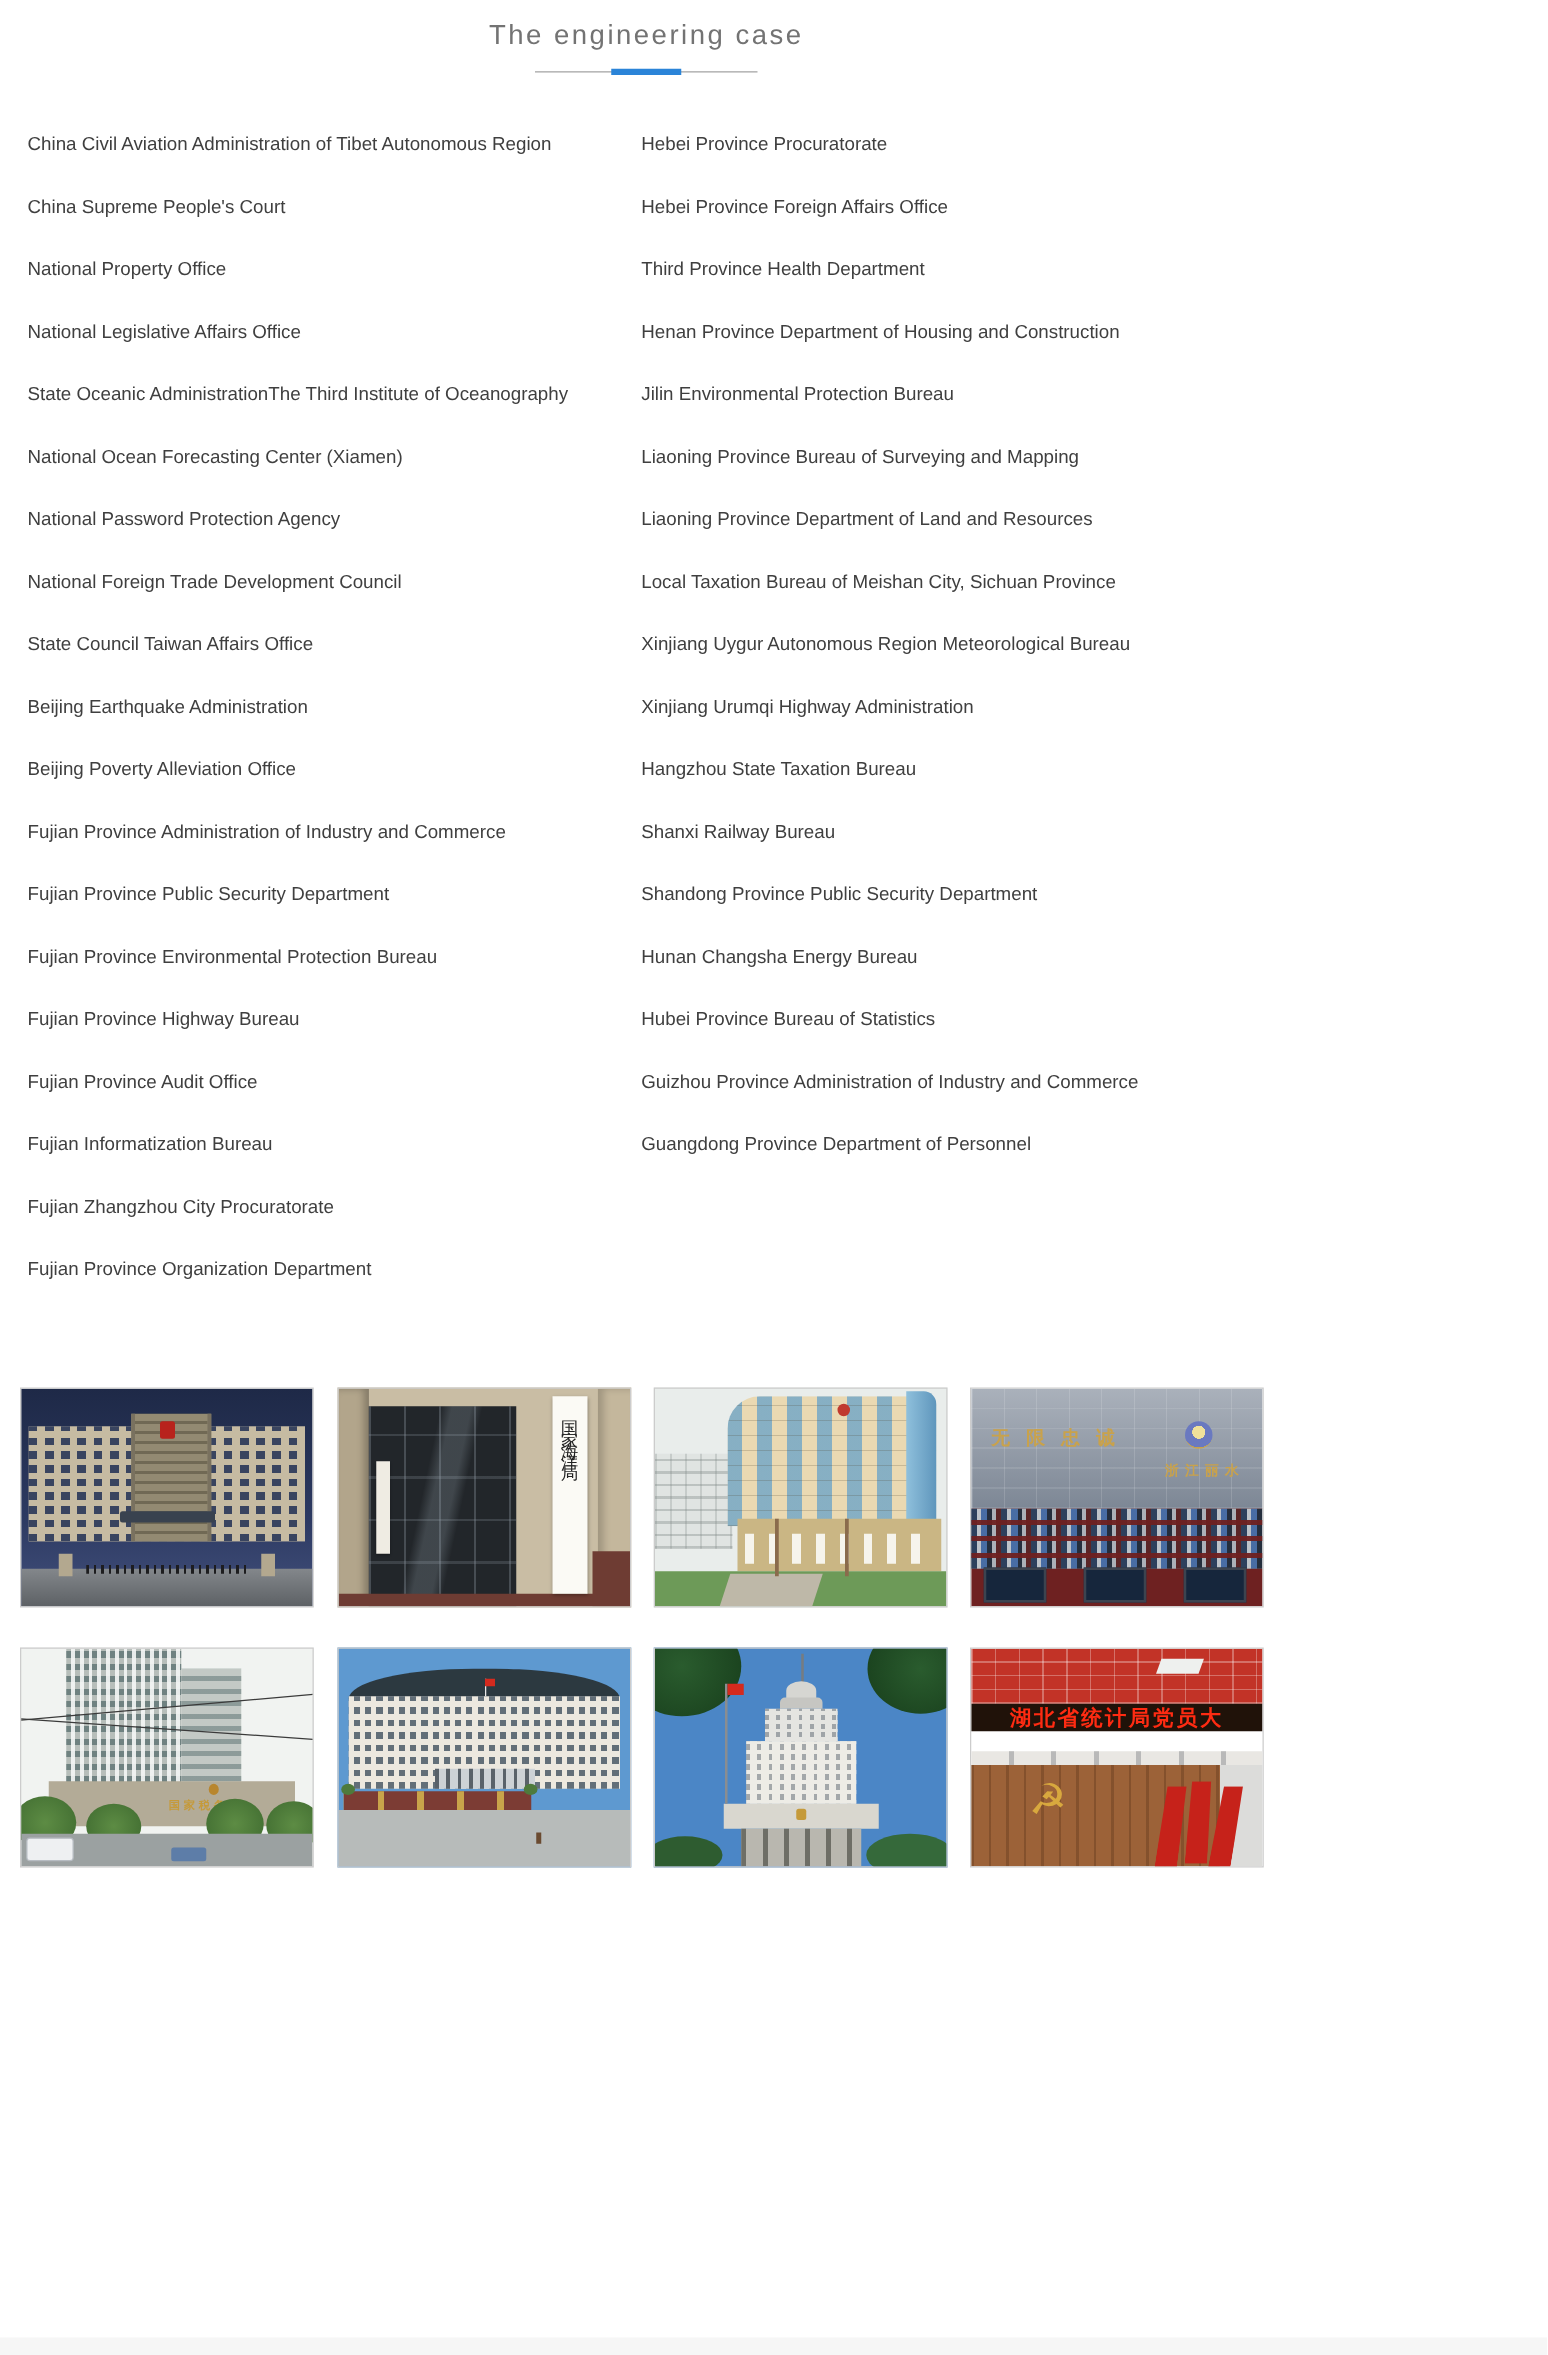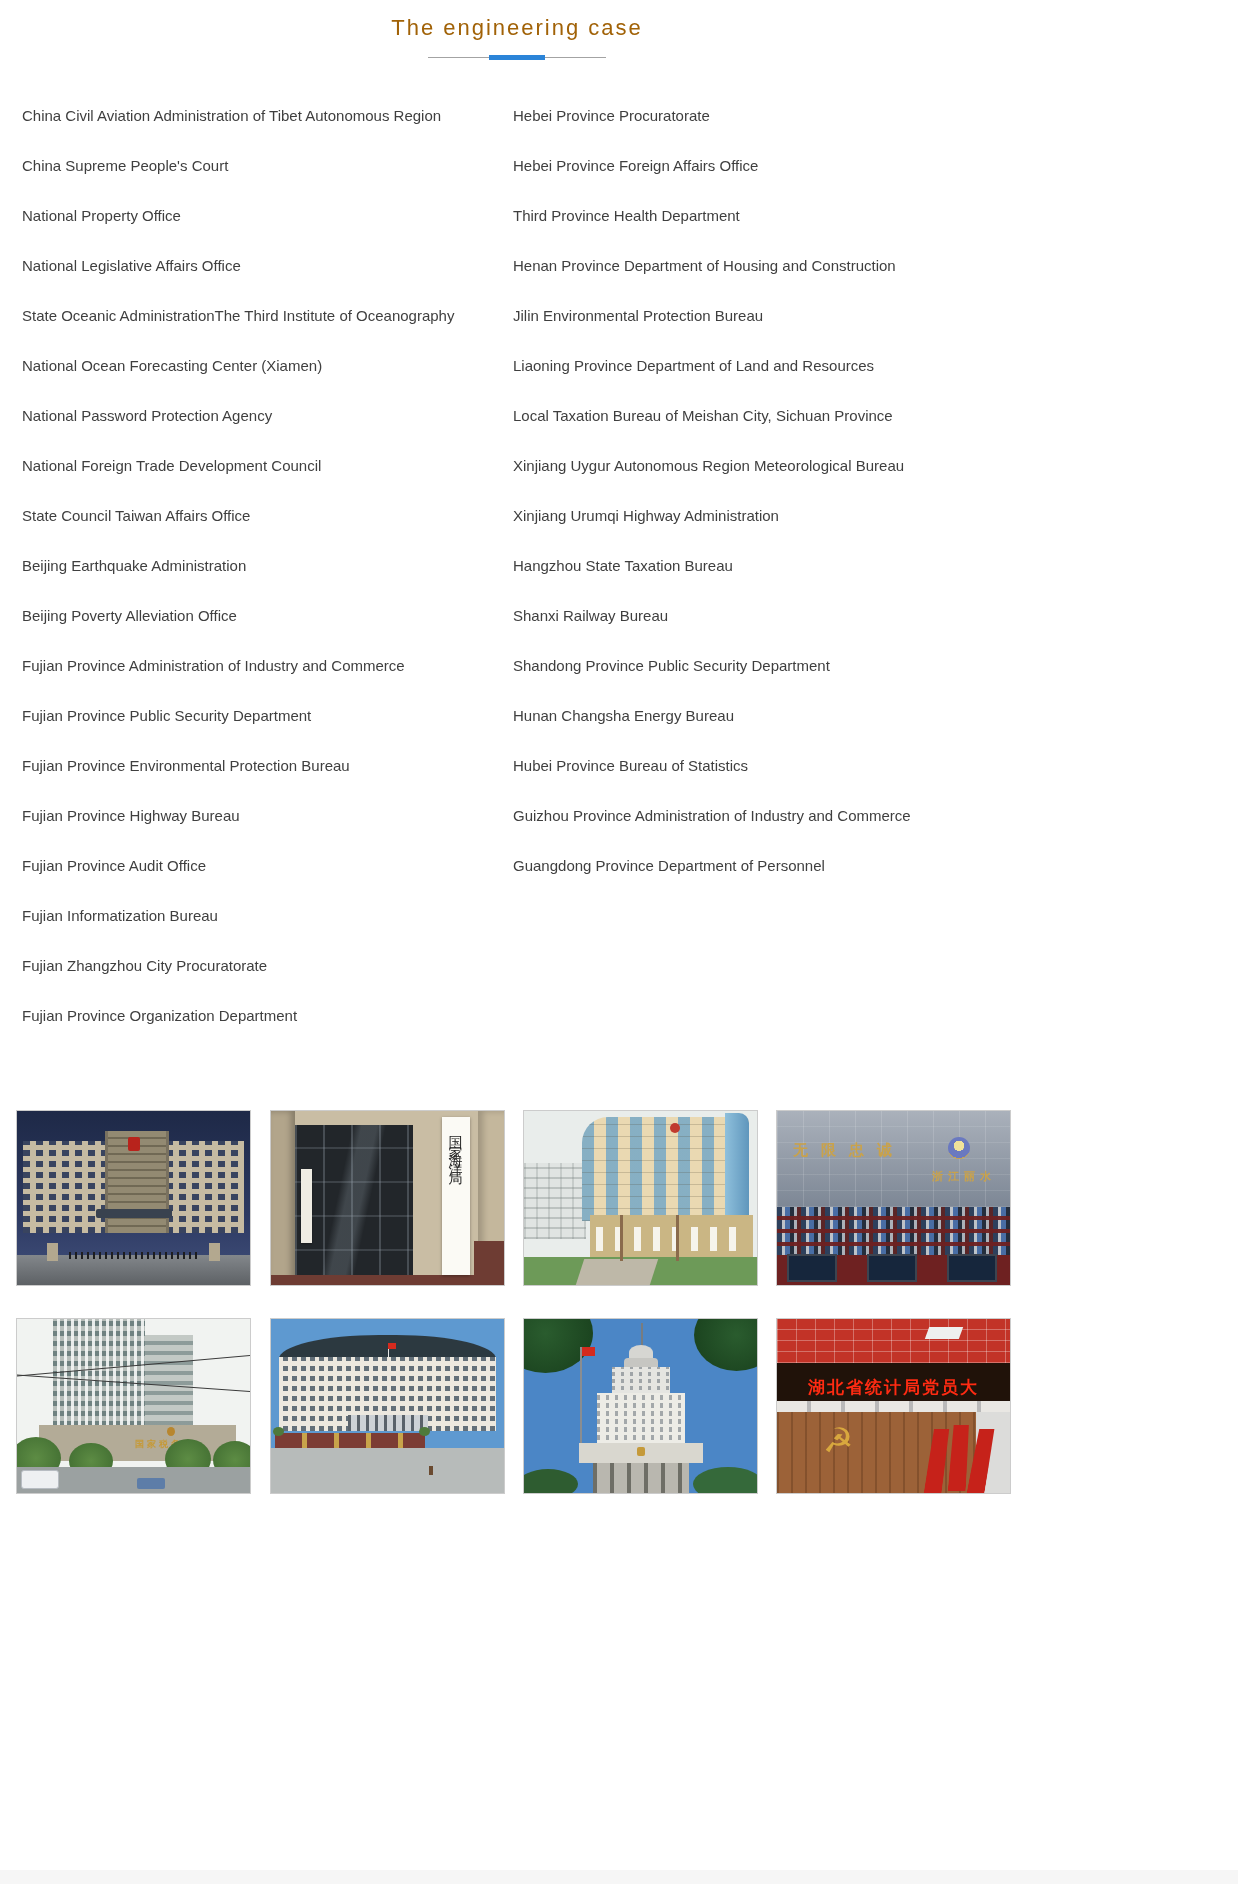--- a/index.html
+++ b/index.html
@@ -1,21 +1,21 @@
 <!DOCTYPE html>
 <html><head>
 <meta charset="utf-8">
 <style>
   html,body{margin:0;padding:0;background:#fff;}
   .page{position:relative;width:1238px;height:1884px;background:#fff;overflow:hidden;
         font-family:"Liberation Sans","DejaVu Sans",sans-serif;}
 
   
   .title{position:absolute;top:15px;left:0;width:1034px;margin:0;text-align:center;
-         font-size:22px;font-weight:400;letter-spacing:2px;color:#a16207;}
+         font-size:22px;font-weight:400;letter-spacing:2px;color:#737373;}
   .divider{position:absolute;top:55px;left:428px;width:178px;height:5px;}
   .d-line{position:absolute;top:2px;left:0;right:0;height:1px;background:#a3a3a3;}
   .d-accent{position:absolute;top:0;left:61px;width:56px;height:5px;background:#2b84d8;}
 
   
   .col{position:absolute;top:91px;margin:0;padding:0;list-style:none;}
   .colL{left:22px;}
   .colR{left:513px;}
   .case-item{height:50px;line-height:50px;font-size:15px;color:#3f3f3f;white-space:nowrap;}
 
@@ -147,21 +147,21 @@
   .p7-pole{left:56px;top:28px;width:2px;height:96px;background:#8a8d90;}
   .p7-flag{left:58px;top:28px;width:13px;height:9px;background:#d42a1e;}
   .p7-bushL{left:-6px;bottom:-6px;width:60px;height:30px;border-radius:50%;background:#2e5c30;}
   .p7-bushR{right:-6px;bottom:-8px;width:70px;height:34px;border-radius:50%;background:#35693a;}
 
   
   .p8-ceil{top:0;left:0;right:0;height:44px;background-color:#c23327;
     background-image:repeating-linear-gradient(90deg,rgba(255,255,255,.30) 0 1px,transparent 1px 19px),
                      repeating-linear-gradient(0deg,rgba(255,255,255,.30) 0 1px,transparent 1px 11px);}
   .p8-light{top:8px;left:150px;width:34px;height:12px;background:#eef0ee;transform:skewX(-20deg);}
-  .p8-led{top:44px;left:0;right:0;height:48px;background:#201209;display:flex;align-items:center;justify-content:center;font-family:Liberation Serif, serif;}
+  .p8-led{top:44px;left:0;right:0;height:22px;background:#201209;display:flex;align-items:center;justify-content:center;font-family:Liberation Serif, serif;}
   .p8-banner{position:static;color:#ff2b12;font-size:17px;font-weight:bold;letter-spacing:2px;white-space:nowrap;}
   .p8-strip{top:82px;left:0;right:0;height:11px;background-color:#e9e7e3;
     background-image:repeating-linear-gradient(90deg,transparent 0 30px,#b9b9b9 30px 34px);}
   .p8-wood{top:93px;bottom:0;left:0;right:34px;background-color:#9c6238;
     background-image:repeating-linear-gradient(90deg,rgba(60,30,10,.25) 0 2px,transparent 2px 14px);}
   .p8-emblem{top:104px;left:46px;font-size:34px;line-height:34px;color:#d8a83e;}
   .p8-wallR{top:93px;bottom:0;right:0;width:34px;background:#dcdcda;}
   .p8-flag{width:18px;height:66px;background:#c6221a;clip-path:polygon(8% 0,92% 0,100% 100%,0 100%);}
   .p8-flag.f1{right:64px;top:110px;transform:skewX(-8deg);}
   .p8-flag.f2{right:42px;top:106px;transform:skewX(-4deg);}
@@ -200,20 +200,21 @@
       <li class="case-item">Fujian Informatization Bureau</li>
       <li class="case-item">Fujian Zhangzhou City Procuratorate</li>
       <li class="case-item">Fujian Province Organization Department</li>
     </ul>
   <ul class="col colR">
       <li class="case-item">Hebei Province Procuratorate</li>
       <li class="case-item">Hebei Province Foreign Affairs Office</li>
       <li class="case-item">Third Province Health Department</li>
       <li class="case-item">Henan Province Department of Housing and Construction</li>
       <li class="case-item">Jilin Environmental Protection Bureau</li>
+      <li class="case-item">Liaoning Province Bureau of Surveying and Mapping</li>
       <li class="case-item">Liaoning Province Department of Land and Resources</li>
       <li class="case-item">Local Taxation Bureau of Meishan City, Sichuan Province</li>
       <li class="case-item">Xinjiang Uygur Autonomous Region Meteorological Bureau</li>
       <li class="case-item">Xinjiang Urumqi Highway Administration</li>
       <li class="case-item">Hangzhou State Taxation Bureau</li>
       <li class="case-item">Shanxi Railway Bureau</li>
       <li class="case-item">Shandong Province Public Security Department</li>
       <li class="case-item">Hunan Changsha Energy Bureau</li>
       <li class="case-item">Hubei Province Bureau of Statistics</li>
       <li class="case-item">Guizhou Province Administration of Industry and Commerce</li>

